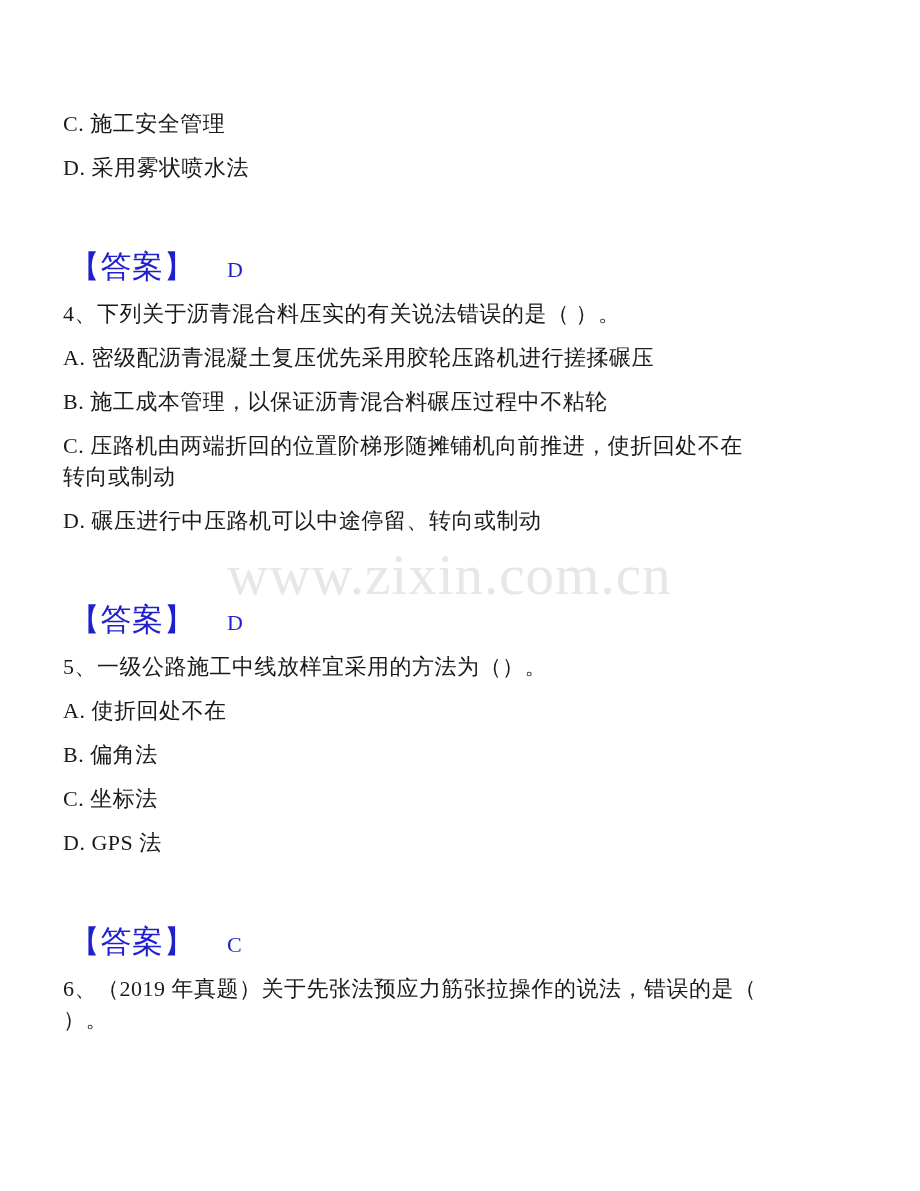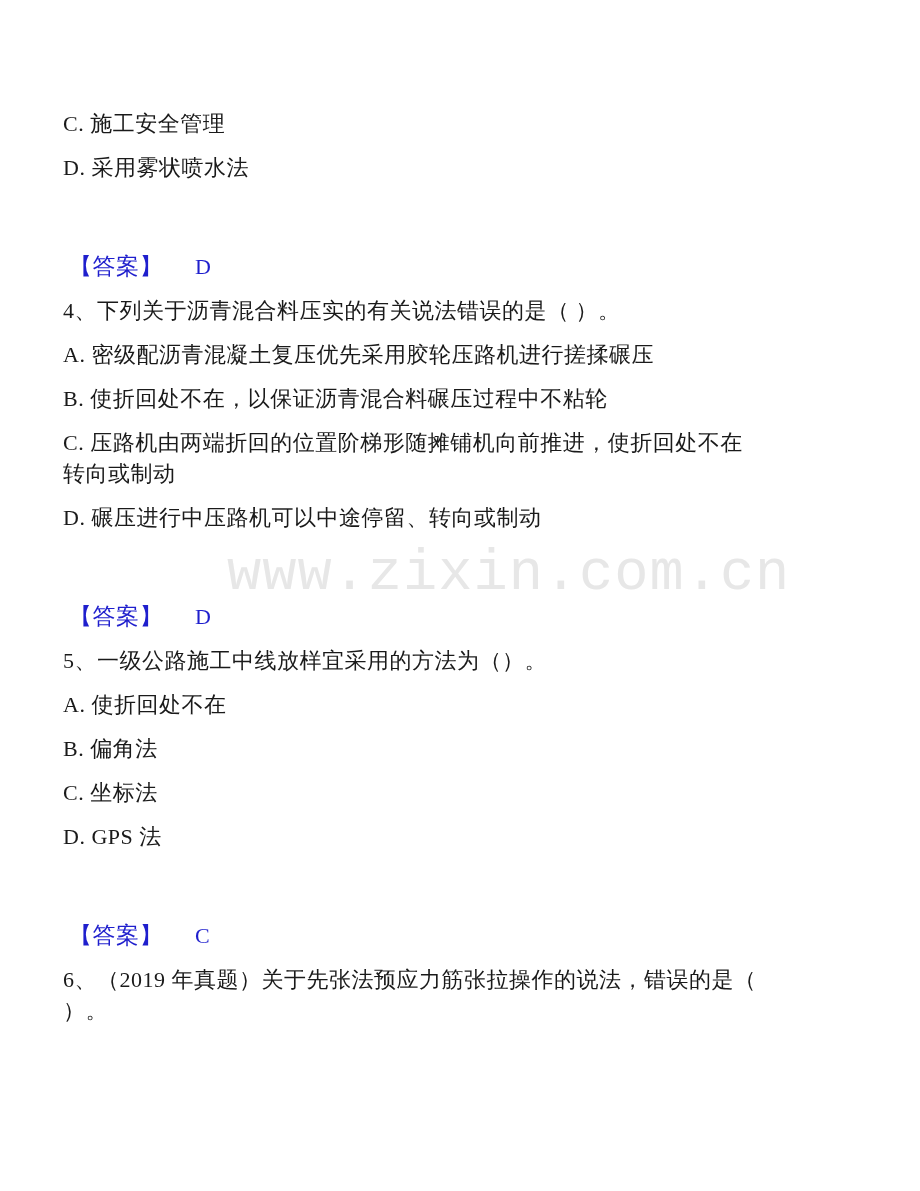--- a/index.html
+++ b/index.html
@@ -13,21 +13,21 @@
     height: 1191px;
     background: #ffffff;
     overflow: hidden;
     font-family: "Liberation Serif", "DejaVu Serif", serif;
   }
   .watermark {
     position: absolute;
     left: 227px;
     top: 546px;
     z-index: 0;
-    font-family: Liberation Mono, monospace;
+    font-family: Liberation Serif, serif;
     font-size: 57px;
     line-height: 57px;
     color: #e7e7e7;
     letter-spacing: 1px;
     white-space: nowrap;
     user-select: none;
   }
   .content {
     position: relative;
     z-index: 1;
@@ -41,21 +41,21 @@
     white-space: pre-line;
     letter-spacing: 0.5px;
   }
   .answer {
     margin-top: 68px !important;
     padding-left: 6px;
     color: #1f1fcd;
   }
   .answer .answer-label {
     color: #1f1fcd;
-    font-size: 23px;
+    font-size: 31px;
   }
   .answer .answer-letter {
     display: inline-block;
     margin-left: 32px;
     color: #1f1fcd;
     font-size: 22px;
   }
 </style>
 </head>
 <body>
@@ -66,21 +66,21 @@
 
   <div class="content">
 
     <p class="opt">C. 施工安全管理</p>
     <p class="opt">D. 采用雾状喷水法</p>
 
     <p class="answer"><span class="answer-label">【答案】</span><span class="answer-letter">D</span></p>
 
     <p class="question">4、下列关于沥青混合料压实的有关说法错误的是（ ）。</p>
     <p class="opt">A. 密级配沥青混凝土复压优先采用胶轮压路机进行搓揉碾压</p>
-    <p class="opt">B. 使折回处不在，以保证沥青混合料碾压过程中不粘轮</p>
+    <p class="opt">B. 施工成本管理，以保证沥青混合料碾压过程中不粘轮</p>
     <p class="opt">C. 压路机由两端折回的位置阶梯形随摊铺机向前推进，使折回处不在
 转向或制动</p>
     <p class="opt">D. 碾压进行中压路机可以中途停留、转向或制动</p>
 
     <p class="answer"><span class="answer-label">【答案】</span><span class="answer-letter">D</span></p>
 
     <p class="question">5、一级公路施工中线放样宜采用的方法为（）。</p>
     <p class="opt">A. 使折回处不在</p>
     <p class="opt">B. 偏角法</p>
     <p class="opt">C. 坐标法</p>

